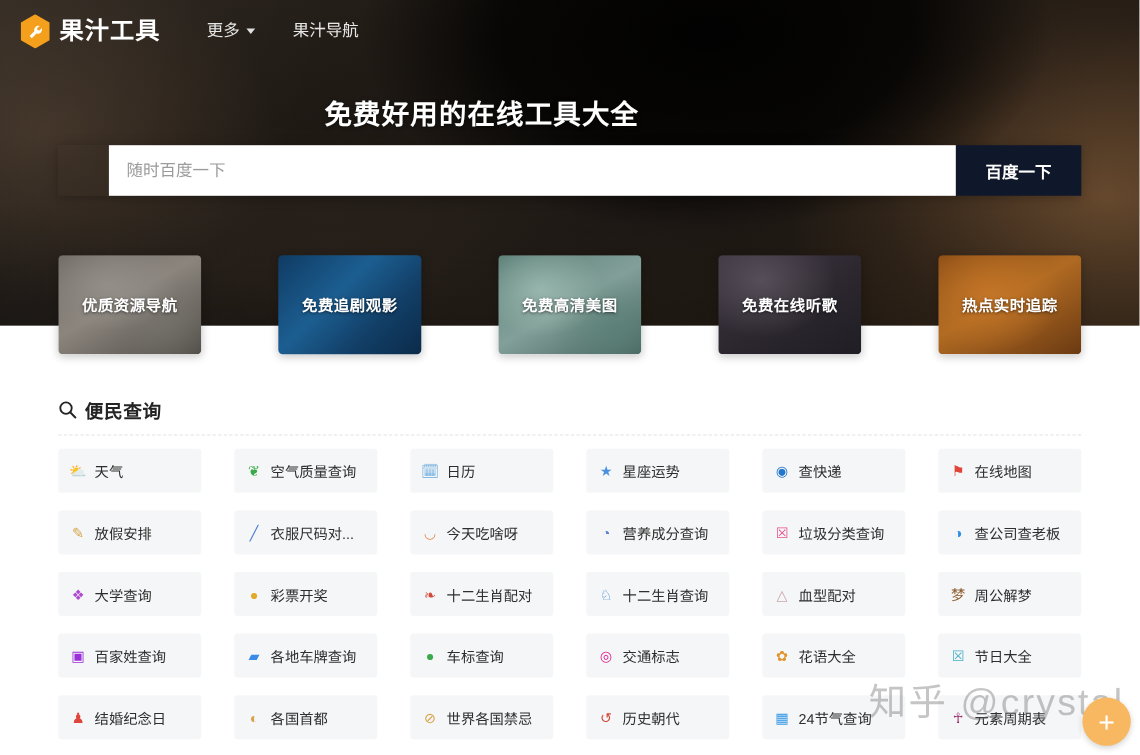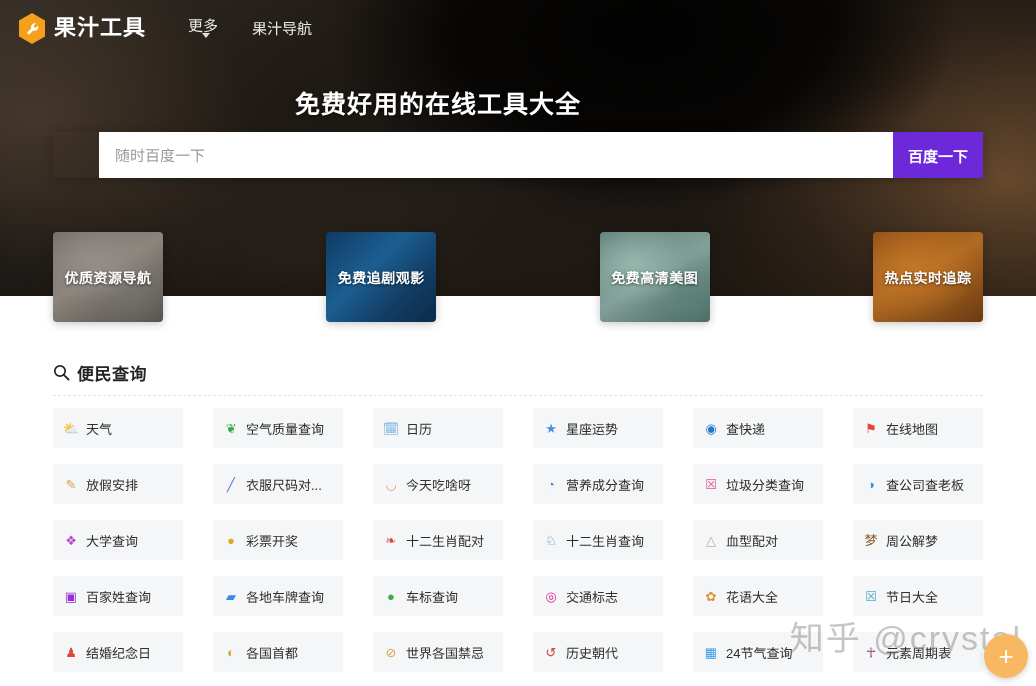--- a/index.html
+++ b/index.html
@@ -39,21 +39,21 @@
   .brand { display:flex; align-items:center; margin-left:18px; cursor:pointer; }
   .hexlogo { width:28px; height:31px; position:relative; display:block; }
   .hexlogo svg { display:block; }
   .brand-name {
     color:#ffffff; font-size:22px; font-weight:bold; margin-left:8px;
     letter-spacing:1px; line-height:1;
   }
   .nav-links { display:flex; align-items:center; margin-left:42px; }
   .nav-link {
     color:#e8e8e8; font-size:15px; margin-right:34px;
-    display:flex; align-items:center; cursor:pointer; line-height:1;flex-direction:column;
+    display:flex; align-items:center; cursor:pointer; line-height:1;
   }
   .caret {
     display:inline-block; margin-left:6px;
     border-left:4px solid transparent; border-right:4px solid transparent;
     border-top:5px solid #e0e0e0;
   }
 
   
   .hero-title {
     position:absolute; top:84px; left:0; width:876px; text-align:center;
@@ -64,32 +64,32 @@
     position:absolute; left:53px; top:132px; width:930px; height:46px;
     display:flex; z-index:5; box-shadow:0 2px 10px rgba(0,0,0,.25);padding-left:46px;
   }
   .search-input {
     flex:1; height:46px; border:none; outline:none;
     background:#ffffff; font-size:15px; color:#333;
     padding:0 16px; font-family:"Liberation Sans","DejaVu Sans",sans-serif;
   }
   .search-input::placeholder { color:#9b9b9b; }
   .search-btn {
-    width:90px; height:46px; border:none; cursor:pointer;
-    background:#6d28d9; color:#ffffff; font-size:15px; font-weight:bold;
+    width:114px; height:46px; border:none; cursor:pointer;
+    background:#0f172a; color:#ffffff; font-size:15px; font-weight:bold;
     font-family:"Liberation Sans","DejaVu Sans",sans-serif;
   }
 
   
   .cards {
     position:absolute; left:53px; top:232px; width:930px; height:90px;
     display:flex; justify-content:space-between; z-index:7;
   }
   .card {
-    width:110px; height:90px; border-radius:4px; position:relative;
+    width:130px; height:90px; border-radius:4px; position:relative;
     overflow:hidden; cursor:pointer; box-shadow:0 2px 8px rgba(0,0,0,.22);
   }
   .card-label {
     position:absolute; left:0; right:0; top:50%; transform:translateY(-50%);
     text-align:center; color:#ffffff; font-size:14px; font-weight:bold;
     text-shadow:0 1px 3px rgba(0,0,0,.6); letter-spacing:.5px;
   }
   .c0 { background:
       radial-gradient(ellipse 90px 60px at 35% 30%, rgba(150,145,140,.85), rgba(0,0,0,0) 70%),
       radial-gradient(ellipse 70px 70px at 75% 70%, rgba(120,118,112,.6), rgba(0,0,0,0) 70%),
@@ -196,20 +196,23 @@
   <div class="cards">
     <div class="card c0">
       <span class="card-label">优质资源导航</span>
     </div>
     <div class="card c1">
       <span class="card-label">免费追剧观影</span>
     </div>
     <div class="card c2">
       <span class="card-label">免费高清美图</span>
     </div>
+    <div class="card c3">
+      <span class="card-label">免费在线听歌</span>
+    </div>
     <div class="card c5">
       <span class="card-label">热点实时追踪</span>
     </div>
   </div>
 
   <div class="section">
     <div class="section-head">
       <span class="sec-icon">
         <svg width="17" height="17" viewBox="0 0 17 17">
           <circle cx="7" cy="7" r="5.2" fill="none" stroke="#242424" stroke-width="1.7"></circle>

